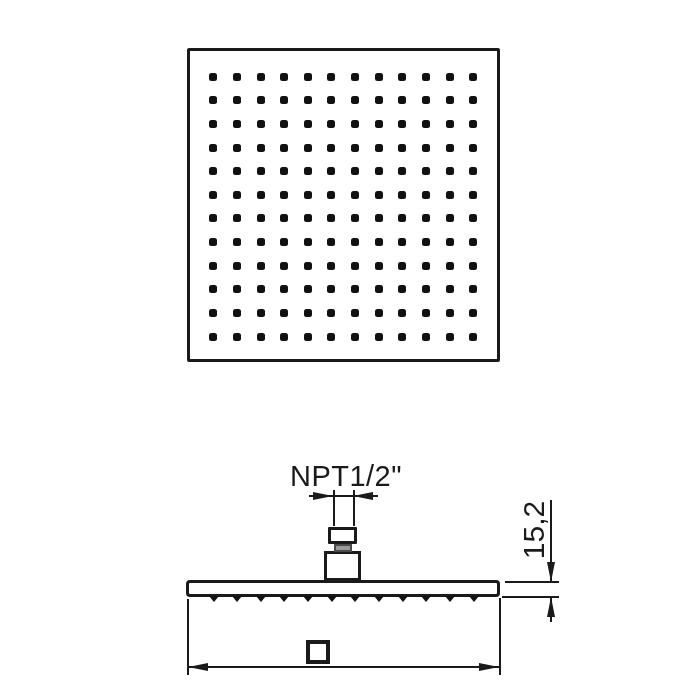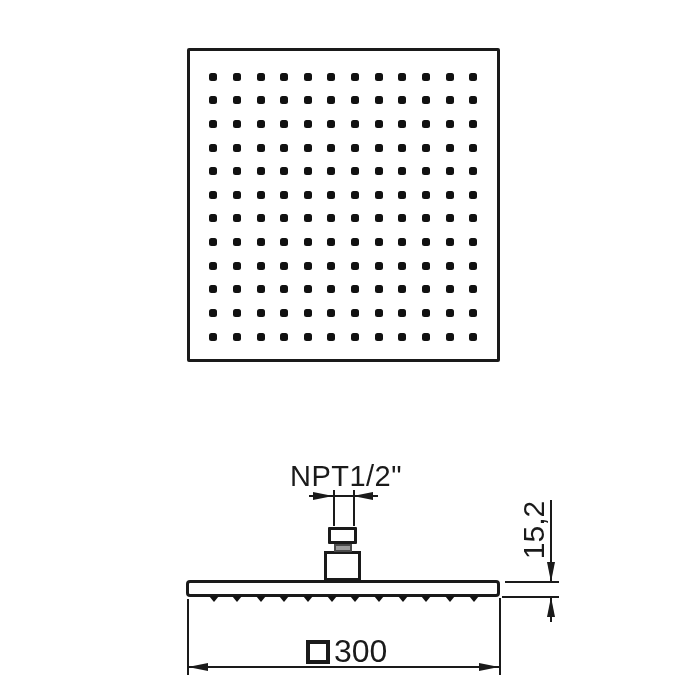--- a/index.html
+++ b/index.html
@@ -241,15 +241,14 @@
   <div class="vline th-dim-lower"></div>
   <div class="arrow up th-arrow-up"></div>
   <div class="th-label">15,2</div>
 
   <div class="vline w-ext-l"></div>
   <div class="vline w-ext-r"></div>
   <div class="hline w-dim-line"></div>
   <div class="arrow left w-arrow-l"></div>
   <div class="arrow right w-arrow-r"></div>
   <div class="square-symbol"></div>
-  <div class="w-label">300</div>
 
 </div>
 
 </body></html>

